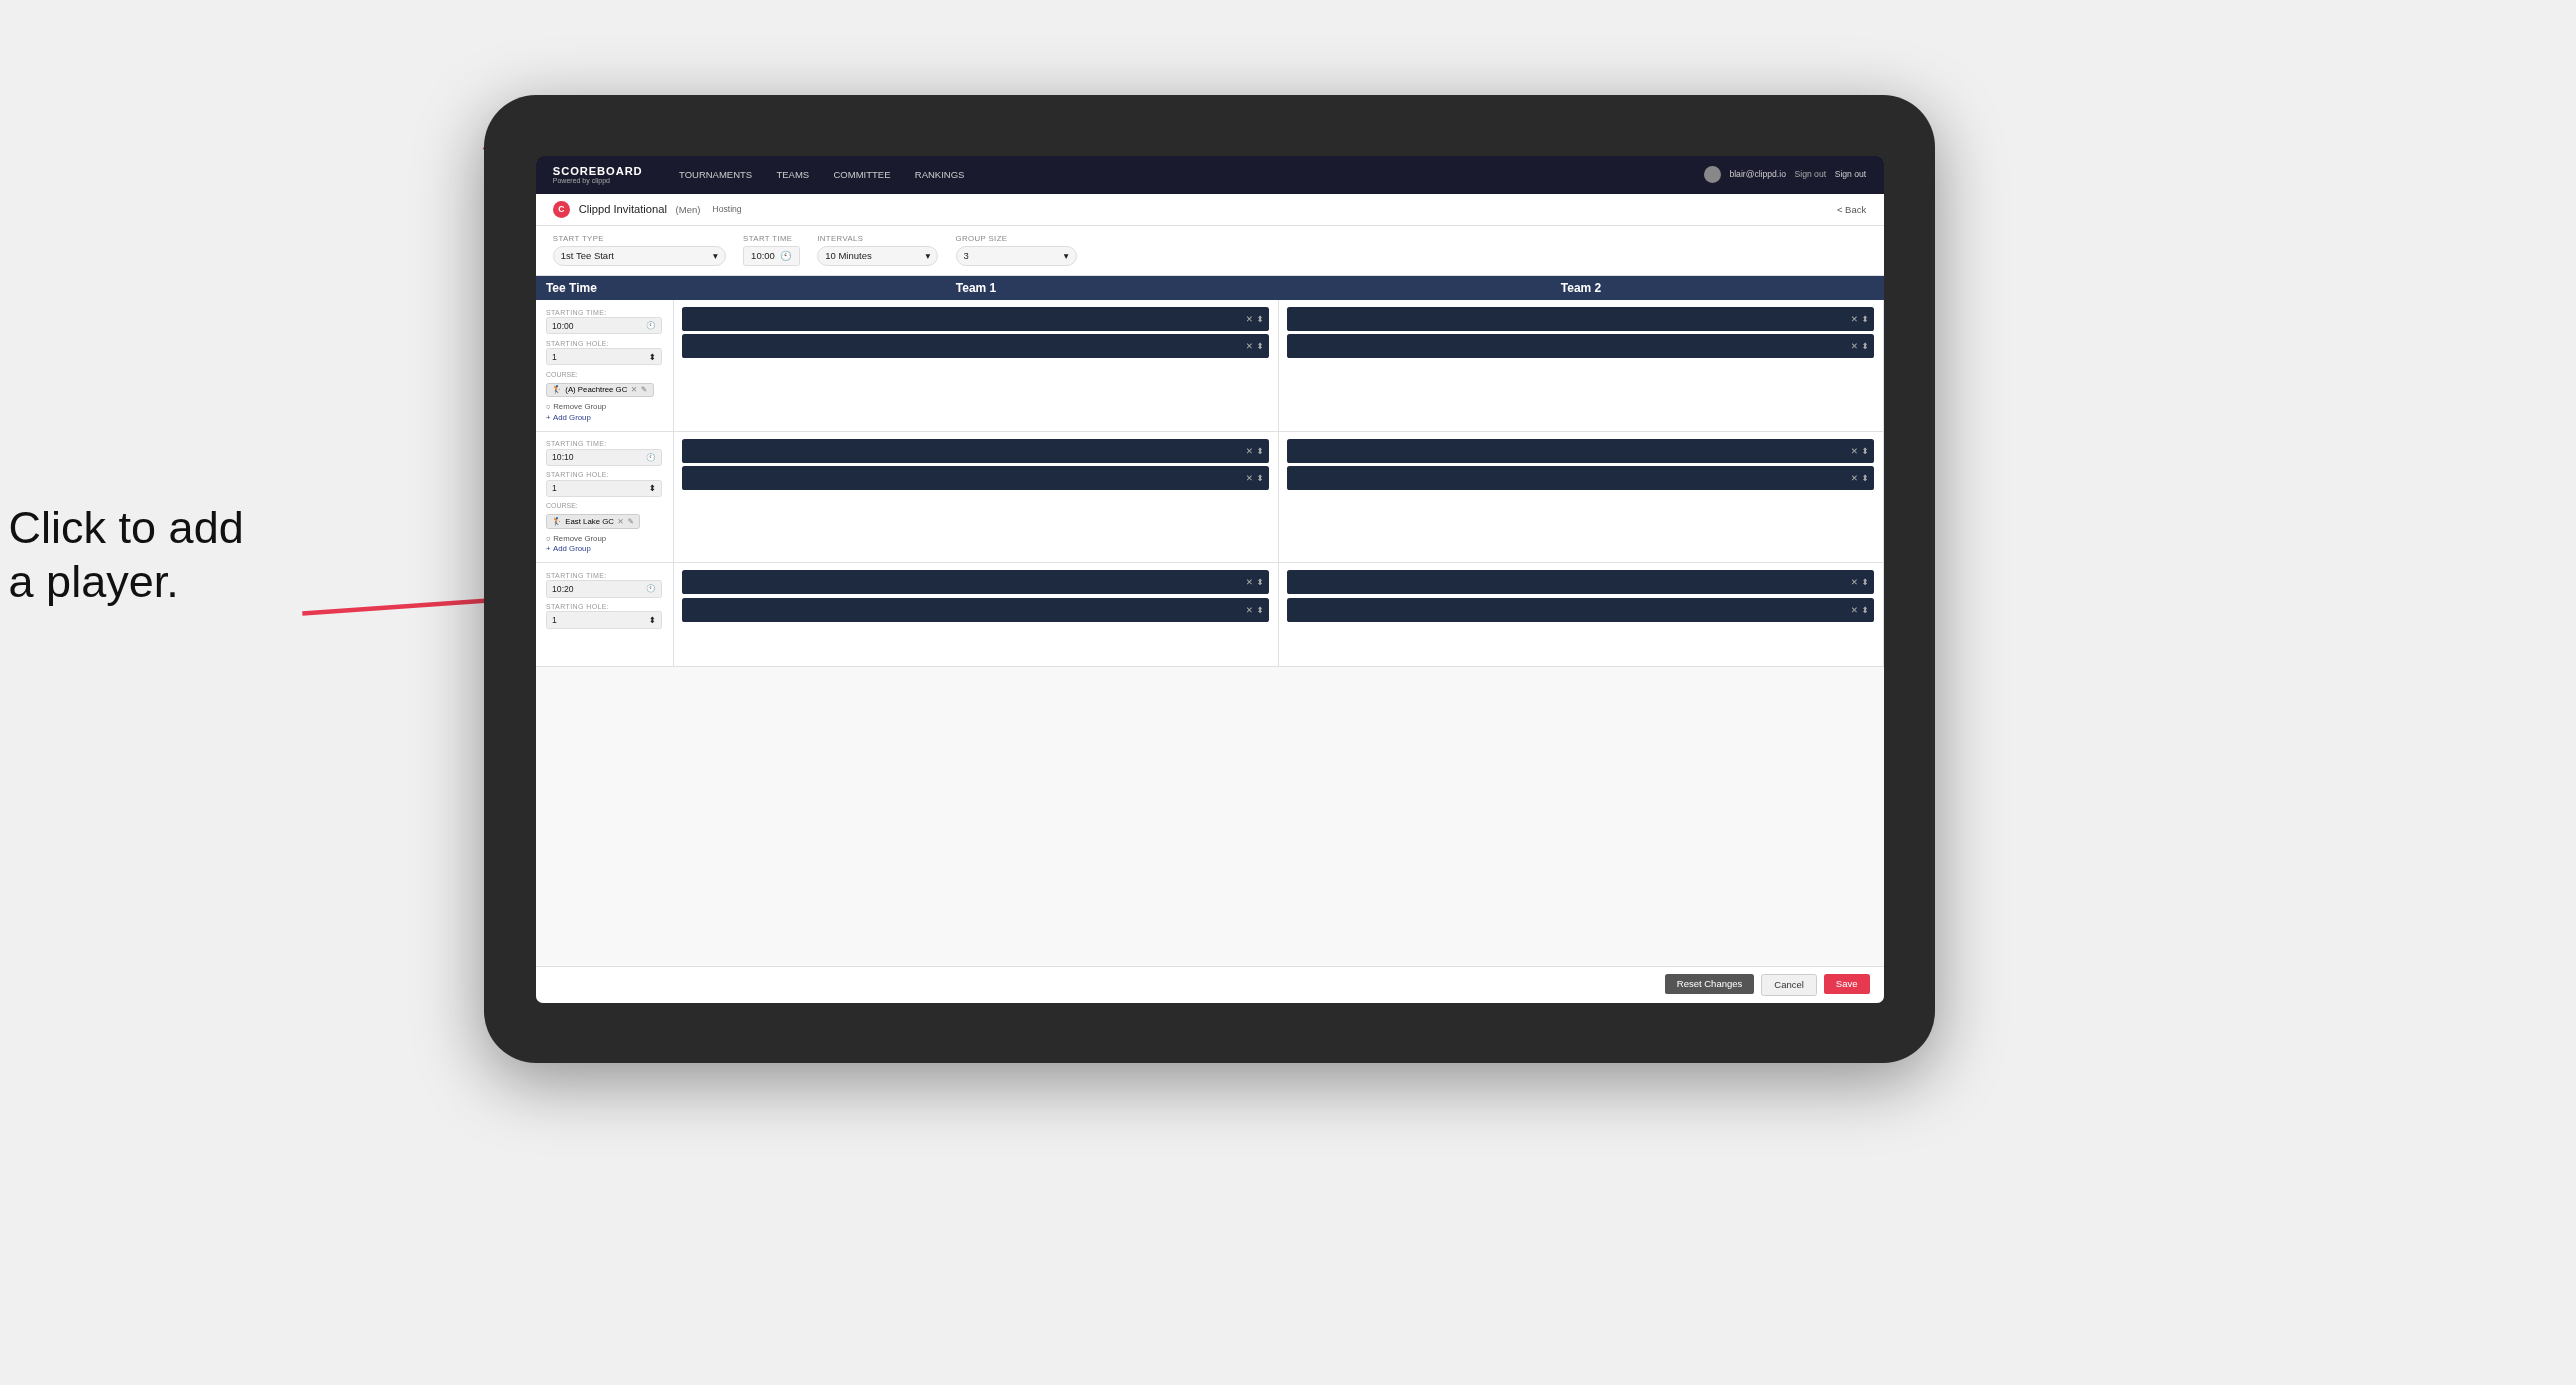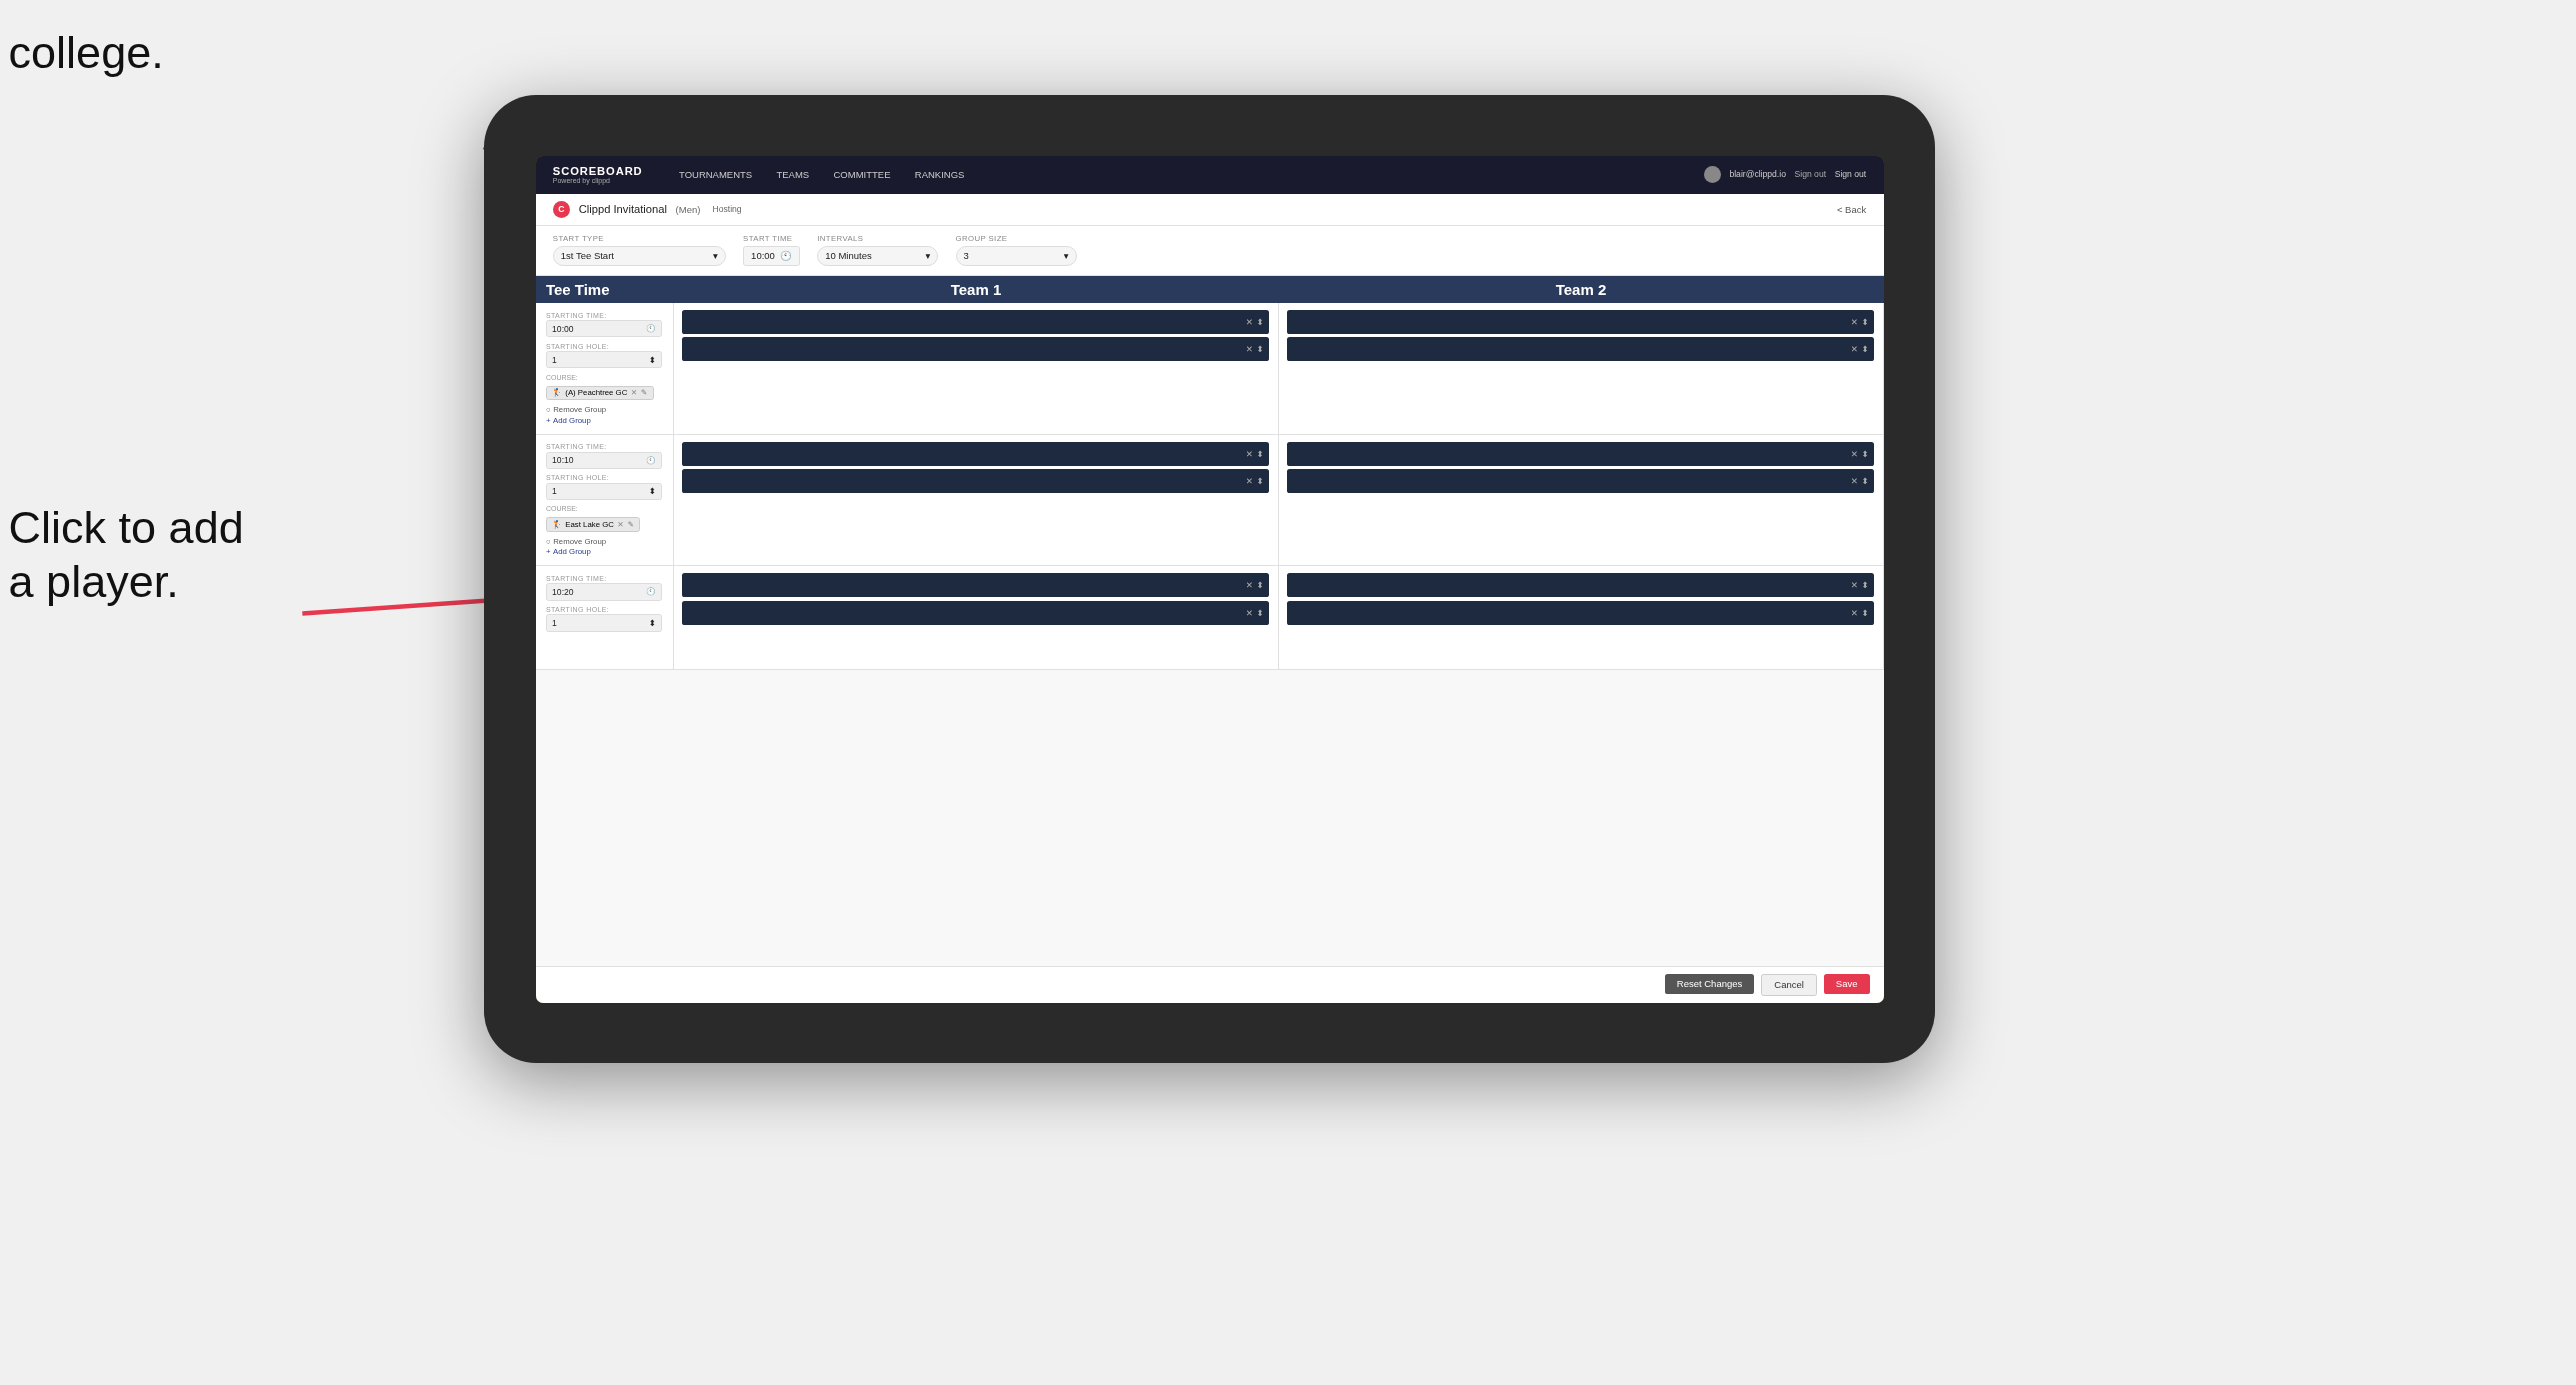--- a/index.html
+++ b/index.html
@@ -187,21 +187,21 @@
 
     
     .table-header {
       display: grid;
       grid-template-columns: 138px 1fr 1fr;
       background: #2a3a5c;
       flex-shrink: 0;
     }
     .th {
       padding: 5.2px 10.4px;
-      font-size: 15px;
+      font-size: 12px;
       color: #fff;
       font-weight: 600;
       text-align: center;
     }
     .th:first-child { text-align: left; }
 
     
     .main-content {
       flex: 1;
       overflow-y: auto;
@@ -321,21 +321,20 @@
       border: none;
     }
     .btn-reset { background: #555; color: #fff; }
     .btn-cancel { background: #f0f0f0; color: #333; border: 0.9px solid #ccc; }
     .btn-save { background: #e63950; color: #fff; }
   </style>
 </head>
 <body>
 
 <div class="annotation annotation-1">
-  <div>college.</div>
 </div>
 <div class="annotation annotation-2">
   <div>Click to add</div>
   <div>a player.</div>
 </div>
 
 <svg class="arrows-svg" viewBox="0 0 2982 1604" width="2576" height="1386">
 
   <defs>
     <marker id="arrowhead1" markerWidth="10" markerHeight="7" refX="9" refY="3.5" orient="auto">

